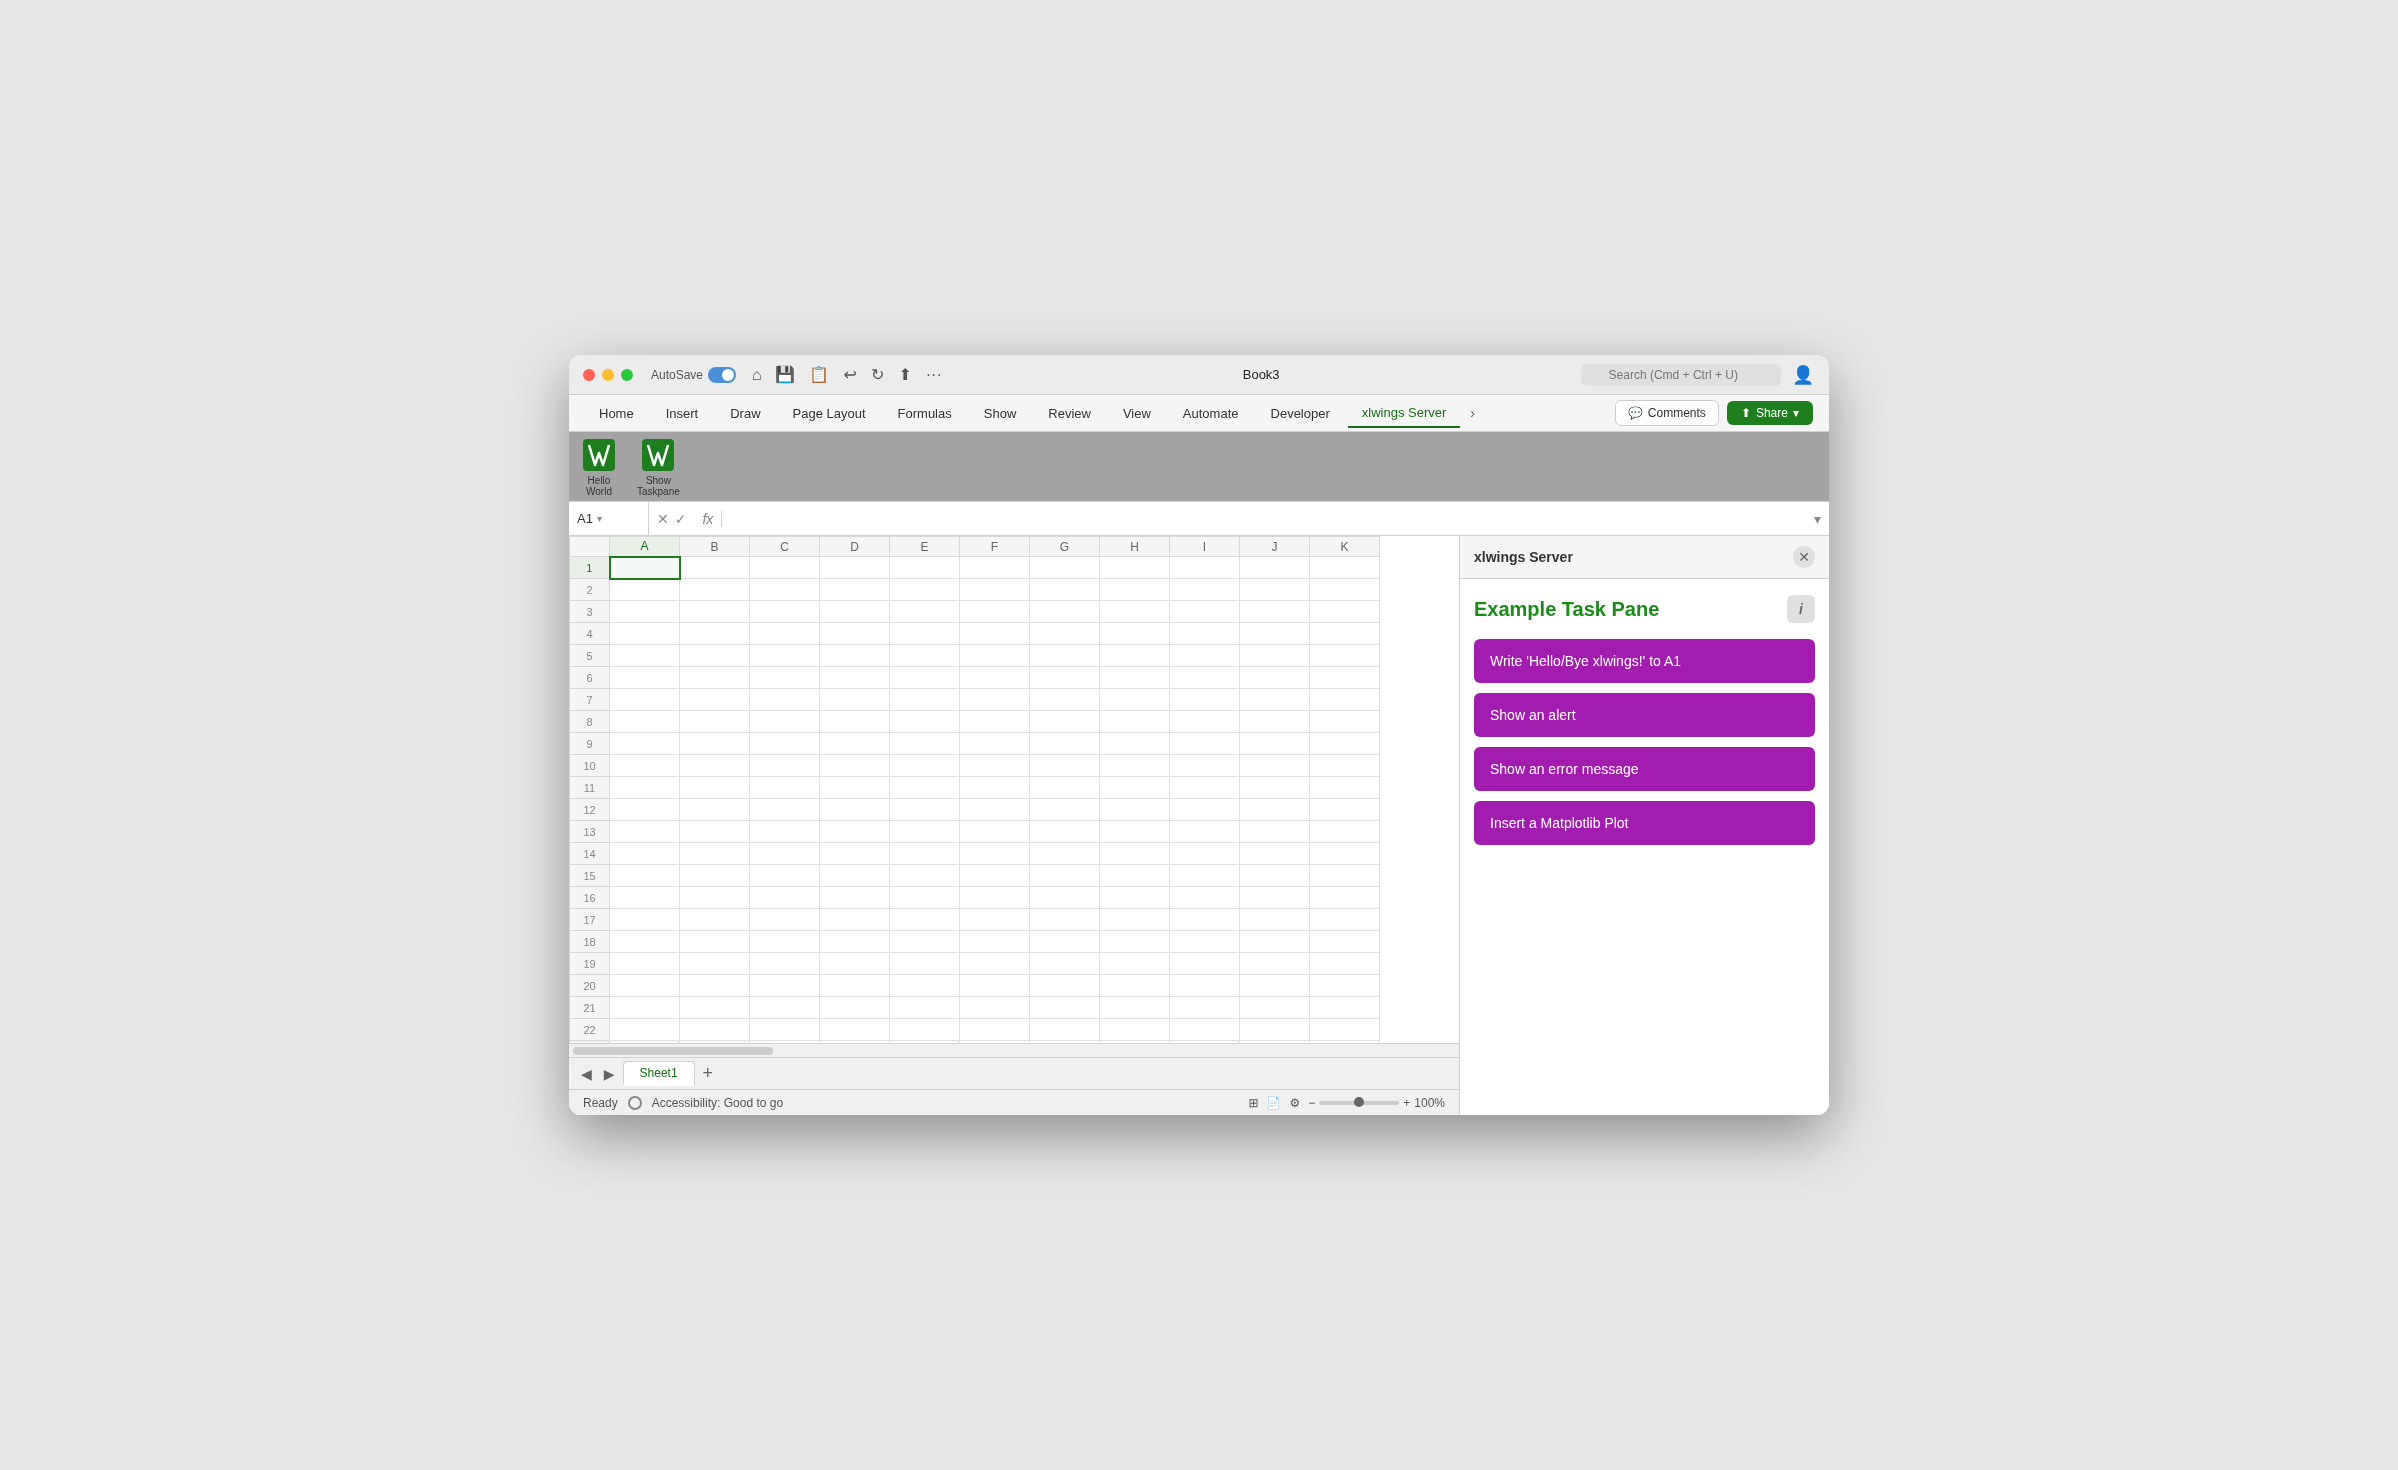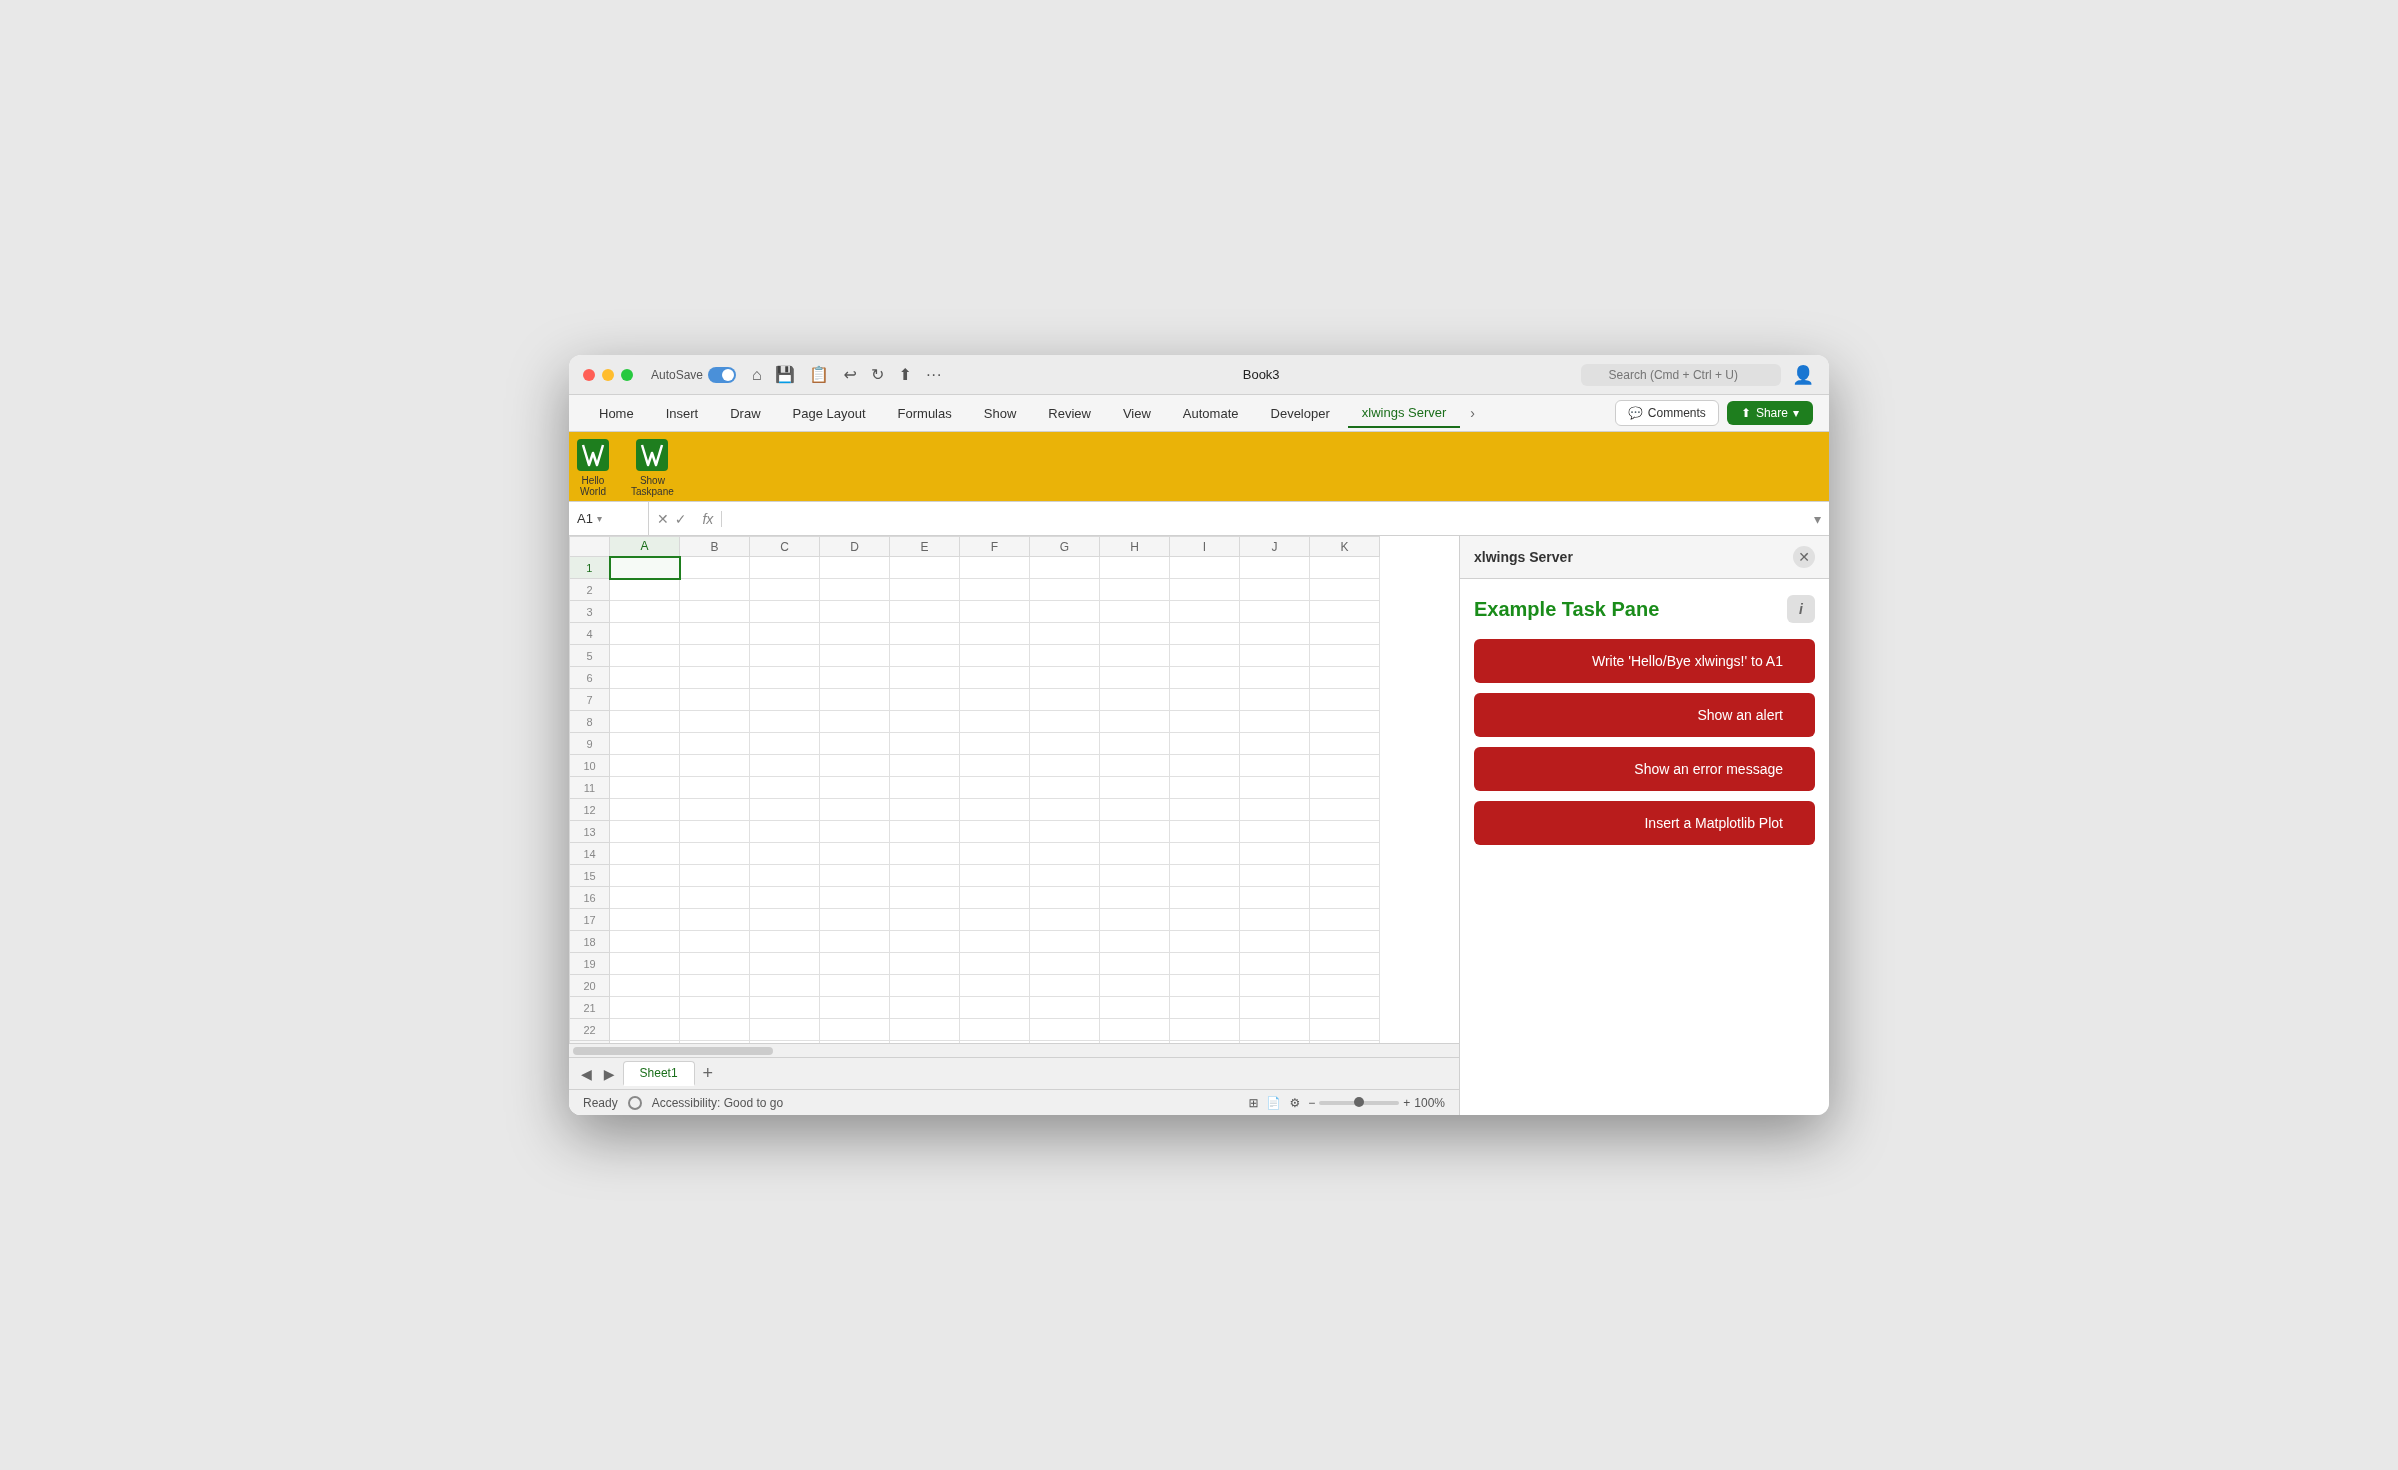--- a/index.html
+++ b/index.html
@@ -164,23 +164,23 @@
       border-radius: 6px;
       background: #1e7e1e;
       color: white;
       font-size: 12px;
       cursor: pointer;
       border: none;
     }
 
     
     .ribbon-content {
-      background: #eab308;
+      background: #a3a3a3;
       border-bottom: 1px solid #d0d0d0;
-      padding: 6px 6px;
+      padding: 6px 12px;
       display: flex;
       align-items: center;
       gap: 20px;
       height: 70px;
       flex-shrink: 0;
     }
     .ribbon-item {
       display: flex;
       flex-direction: column;
       align-items: center;
@@ -461,28 +461,28 @@
       display: flex;
       align-items: center;
       justify-content: center;
       font-size: 14px;
       color: #666;
       font-style: italic;
       font-weight: bold;
     }
     .taskpane-btn {
       width: 100%;
-      padding: 14px 32px;
-      background: #b91c1c;
+      padding: 14px 16px;
+      background: #a21caf;
       color: white;
       border: none;
       border-radius: 6px;
       font-size: 14px;
       cursor: pointer;
-      text-align: right;
+      text-align: left;
       font-weight: 500;
     }
   </style>
 </head>
 <body>
 
 <div class="window">
 
   <div class="titlebar">
     <div class="traffic-lights">

